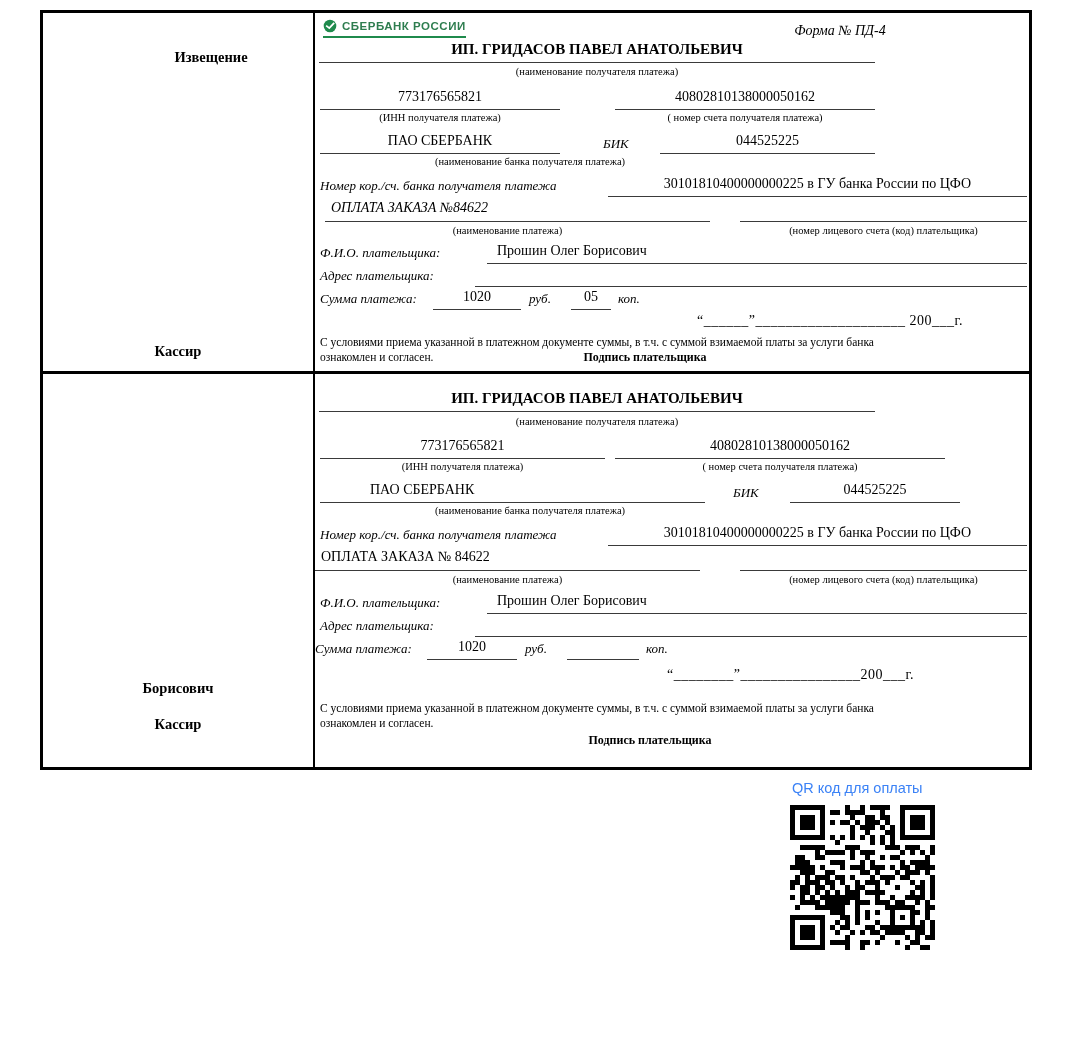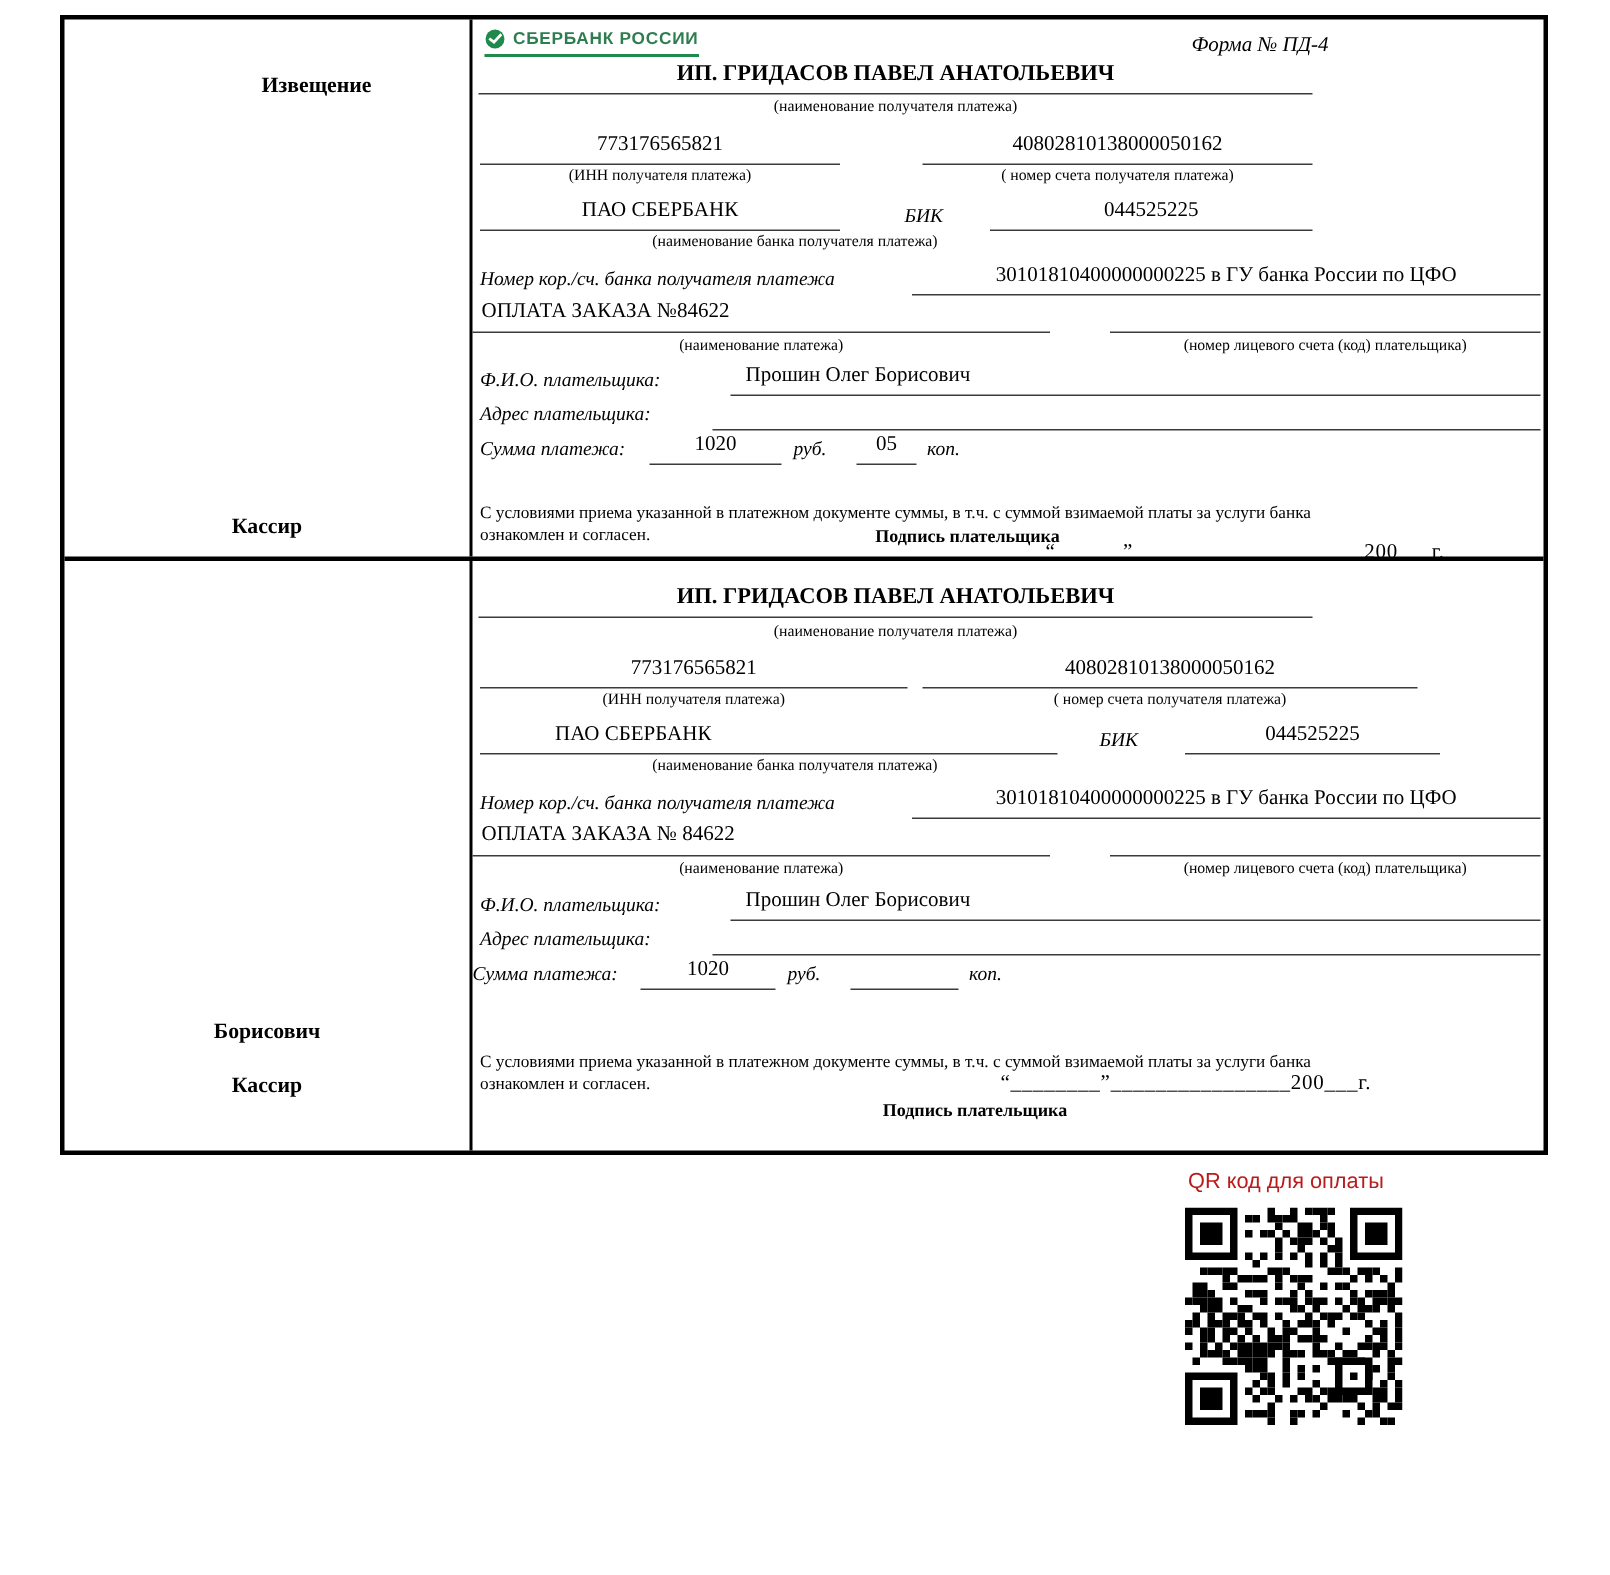--- a/index.html
+++ b/index.html
@@ -25,24 +25,24 @@
   .field { height:21px; font-size:14px; white-space:nowrap; }
 
   .logo { display:flex; align-items:center; gap:5px; padding-bottom:3px;
           border-bottom:2px solid #1f8a4c; }
   .logo-text { color:#2e7d4f; font-weight:bold; font-size:11.5px; letter-spacing:0.5px;
                font-family:"Liberation Sans", sans-serif; }
   .form-no { font-weight:normal; font-style:italic; font-size:14px; text-align:center; }
   .recipient { font-weight:bold; font-size:15px; text-align:center; height:22px; white-space:nowrap; }
   .terms { font-size:11.5px; white-space:nowrap; }
   .signature { font-weight:bold; font-size:12px; text-align:center; white-space:nowrap; }
-  .date-line { font-size:14px; white-space:nowrap; letter-spacing:0.5px;margin-top:48px; }
+  .date-line { font-size:14px; white-space:nowrap; letter-spacing:0.5px; }
 
   .qr-label { position:absolute; left:792px; top:780px; font-family:"Liberation Sans", sans-serif;
-              font-size:14.5px; color:#b91c1c; }
+              font-size:14.5px; color:#3b82f6; }
   .qr-box { position:absolute; left:790px; top:805px; width:145px; height:145px; }
 </style>
 </head>
 <body>
 
 <div class="page">
   <div class="form-outline">
 
     <div class="section section-notice">
       <div class="left-col">
@@ -69,21 +69,21 @@
         <div class="abs caption" style="left:300px;top:99px;width:260px;">( номер счета получателя платежа)</div>
 
         <div class="abs field uline center" style="left:5px;top:120px;width:240px;">ПАО СБЕРБАНК</div>
         <div class="abs lbl" style="left:288px;top:123px;">БИК</div>
         <div class="abs field uline center" style="left:345px;top:120px;width:215px;">044525225</div>
         <div class="abs caption" style="left:5px;top:143px;width:420px;">(наименование банка получателя платежа)</div>
 
         <div class="abs lbl" style="left:5px;top:165px;">Номер кор./сч. банка получателя платежа</div>
         <div class="abs field uline center" style="left:293px;top:163px;width:419px;">30101810400000000225 в ГУ банка России по ЦФО</div>
 
-        <div class="abs field uline" style="left:0;top:187px;width:385px;height:22px;padding-left:6px;">ОПЛАТА ЗАКАЗА №84622</div>
+        <div class="abs field uline" style="left:10px;top:187px;width:385px;height:22px;padding-left:6px;font-style:italic;">ОПЛАТА ЗАКАЗА №84622</div>
         <div class="abs field uline" style="left:425px;top:187px;width:287px;height:22px;"></div>
         <div class="abs caption" style="left:0;top:212px;width:385px;">(наименование платежа)</div>
         <div class="abs caption" style="left:425px;top:212px;width:287px;">(номер лицевого счета (код) плательщика)</div>
 
         <div class="abs lbl" style="left:5px;top:232px;">Ф.И.О. плательщика:</div>
         <div class="abs field uline" style="left:172px;top:230px;width:540px;padding-left:10px;">Прошин Олег Борисович</div>
 
         <div class="abs lbl" style="left:5px;top:255px;">Адрес плательщика:</div>
         <div class="abs field uline" style="left:160px;top:253px;width:552px;"></div>
 

